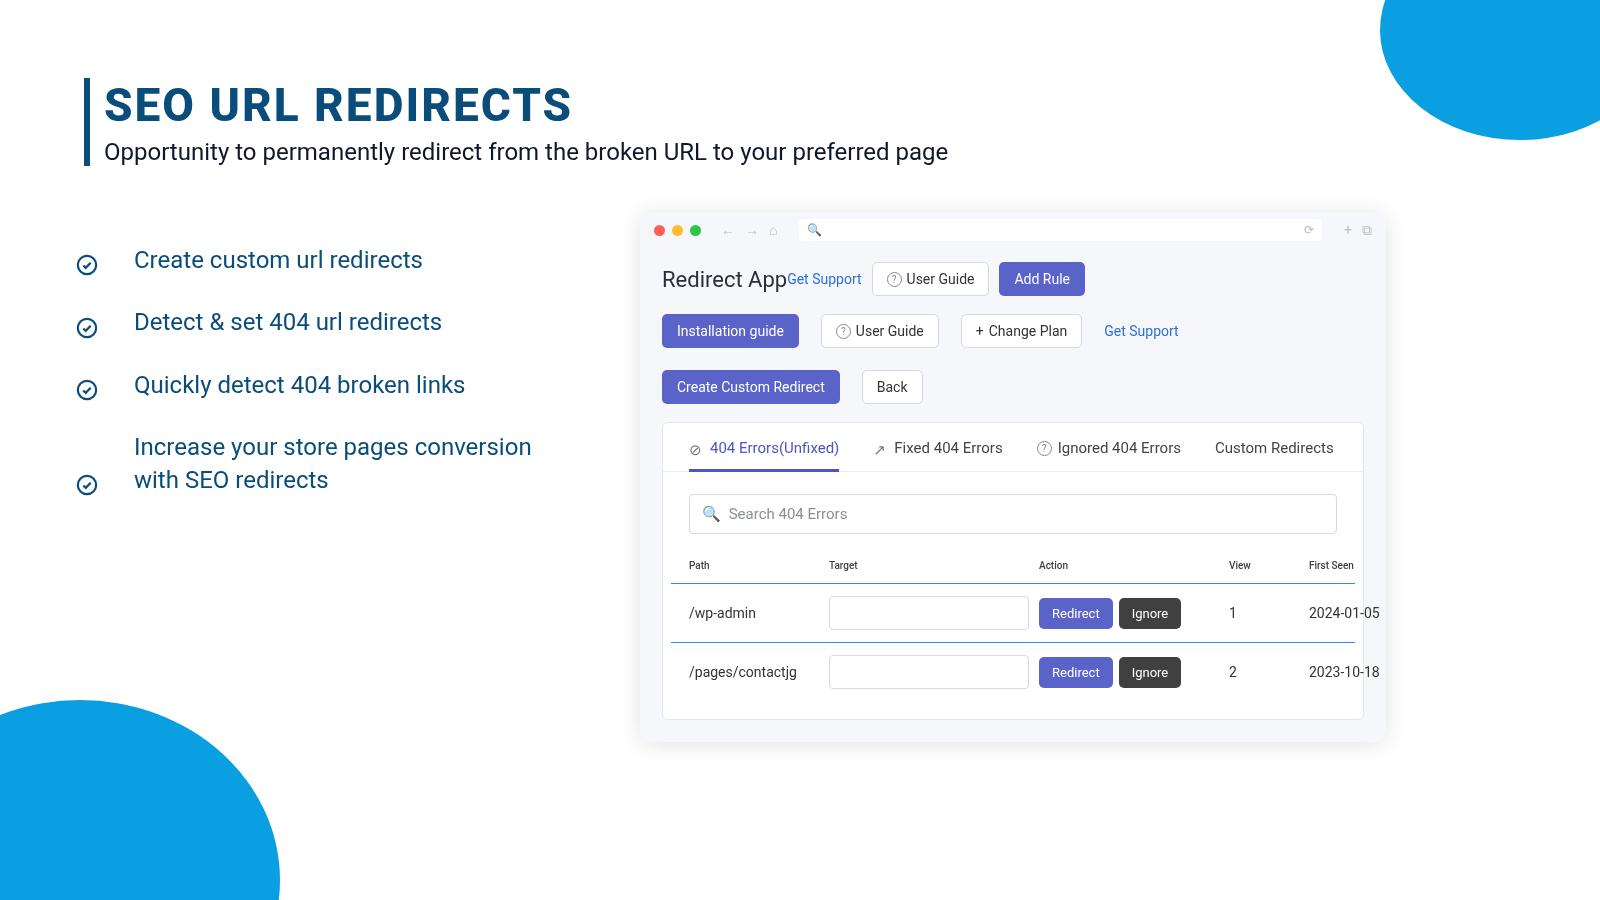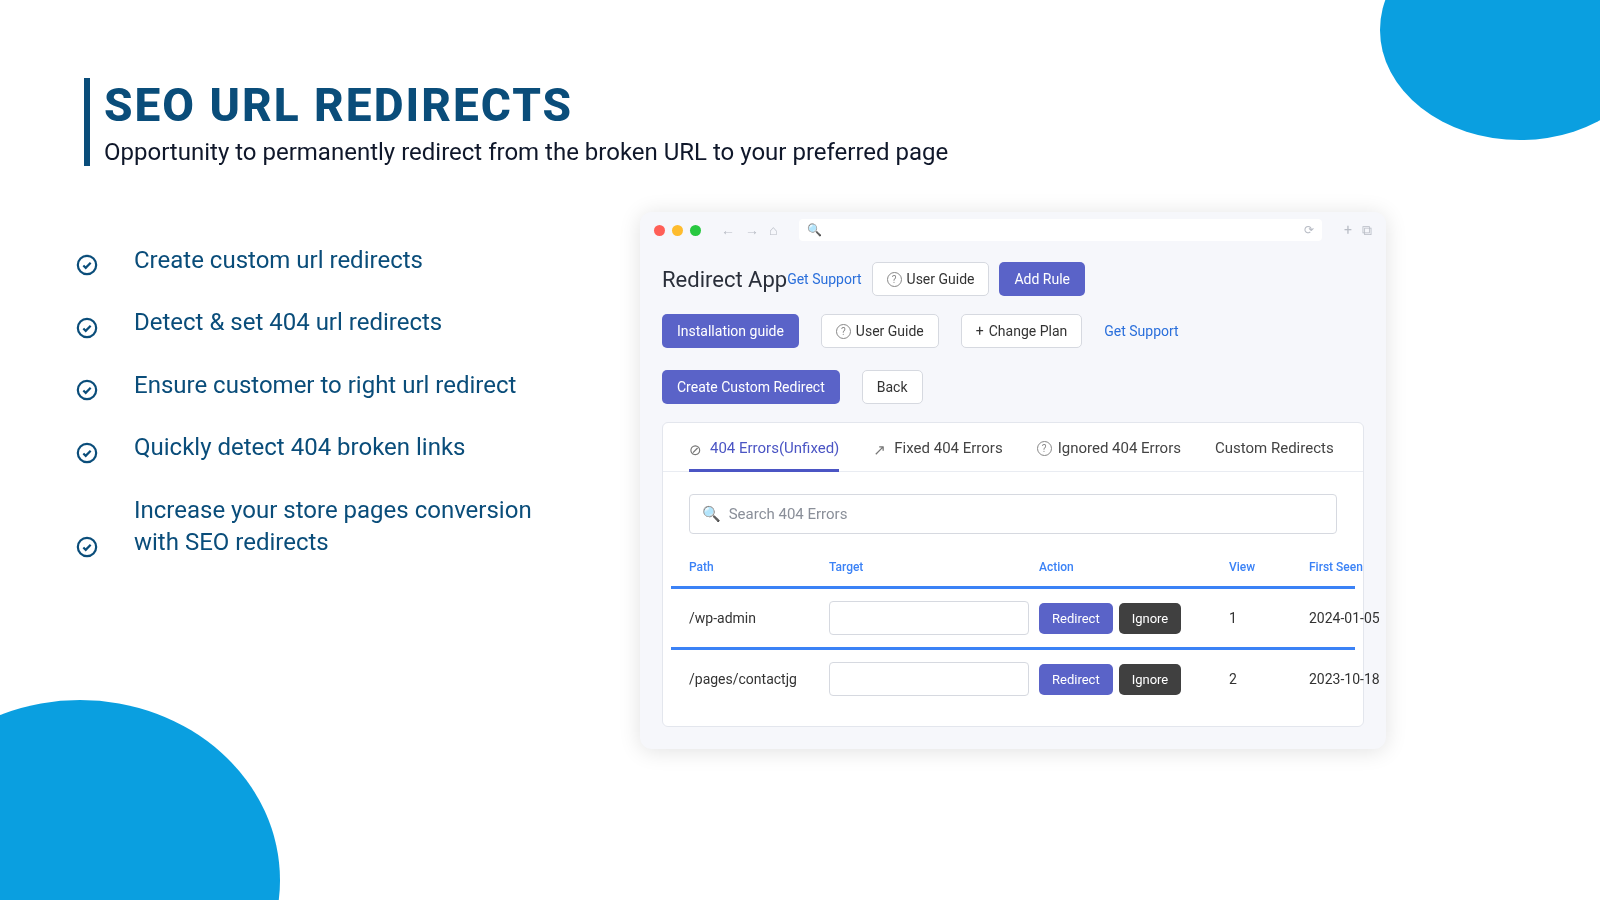--- a/index.html
+++ b/index.html
@@ -36,22 +36,22 @@
 .card{margin:0 22px 22px;background:#fff;border:1px solid #e3e6ed;border-radius:6px;padding:0 0 18px}
 .tabs{display:flex;gap:34px;padding:16px 26px 0;border-bottom:1px solid #e9ecf2}
 .tab{display:flex;align-items:center;gap:6px;font-size:15px;color:#444;padding-bottom:14px;cursor:pointer;position:relative}
 .tab.active{color:#4b55c4}
 .tab.active::after{content:"";position:absolute;left:0;right:0;bottom:-1px;height:3px;background:#4b55c4}
 .tab-icon{width:15px;height:15px;color:#777}
 .search{margin:22px 26px 14px}
 .search-box{display:flex;align-items:center;gap:8px;border:1px solid #d6d9e0;border-radius:4px;padding:10px 12px;color:#8a8f99;font-size:15px}
 .tbl{width:calc(100% - 16px);margin:0 8px}
 .tbl-head,.tbl-row{display:grid;grid-template-columns:130px 200px 180px 70px 120px;gap:10px;align-items:center;padding:12px 18px}
-.tbl-head{color:#3b82f6;font-size:12px;font-weight:500}
-.tbl-row{border-top:3px solid #3b82f6;font-size:14px;color:#333}
+.tbl-head{color:#404040;font-size:10px;font-weight:500}
+.tbl-row{border-top:1px solid #3b82f6;font-size:14px;color:#333}
 .cell-input{height:34px;border:1px solid #d6d9e0;border-radius:4px;width:100%}
 .cell-actions{display:flex;gap:6px}
 .cell-actions .btn{padding:7px 12px;font-size:13px}
 .center{text-align:left}
 .ico-q{display:inline-flex;width:15px;height:15px;border:1.3px solid #888;border-radius:50%;align-items:center;justify-content:center;font-size:10px;color:#888}
 </style>
 </head>
 <body>
 
 <div class="blob-tr"></div>
@@ -71,27 +71,20 @@
           <path d="M8 12.5l2.6 2.6L16 9.5"></path>
         </svg></span>
     <span class="feat-text">Create custom url redirects</span>
   </div>
   <div class="feat">
     <span class="chk"><svg viewBox="0 0 24 24" fill="none" stroke="#0a4d7a" stroke-width="2.4">
           <circle cx="12" cy="12" r="10"></circle>
           <path d="M8 12.5l2.6 2.6L16 9.5"></path>
         </svg></span>
     <span class="feat-text">Detect &amp; set 404 url redirects</span>
-  </div>
-  <div class="feat">
-    <span class="chk"><svg viewBox="0 0 24 24" fill="none" stroke="#0a4d7a" stroke-width="2.4">
-          <circle cx="12" cy="12" r="10"></circle>
-          <path d="M8 12.5l2.6 2.6L16 9.5"></path>
-        </svg></span>
-    <span class="feat-text">Ensure customer to right url redirect</span>
   </div>
   <div class="feat">
     <span class="chk"><svg viewBox="0 0 24 24" fill="none" stroke="#0a4d7a" stroke-width="2.4">
           <circle cx="12" cy="12" r="10"></circle>
           <path d="M8 12.5l2.6 2.6L16 9.5"></path>
         </svg></span>
     <span class="feat-text">Quickly detect 404 broken links</span>
   </div>
   <div class="feat">
     <span class="chk"><svg viewBox="0 0 24 24" fill="none" stroke="#0a4d7a" stroke-width="2.4">

